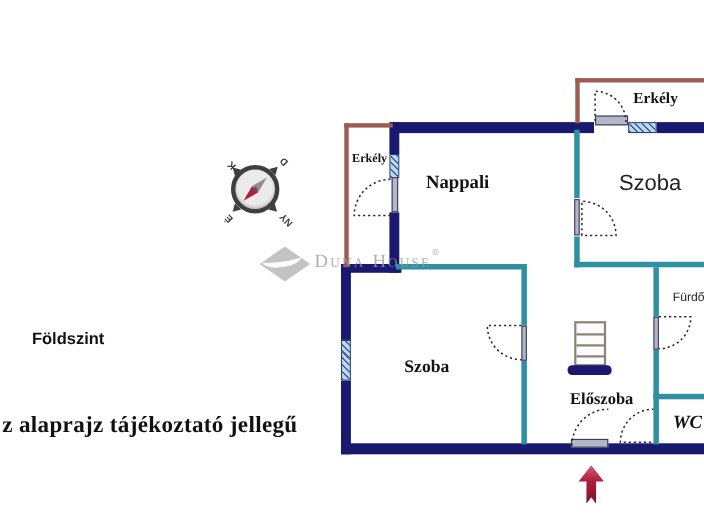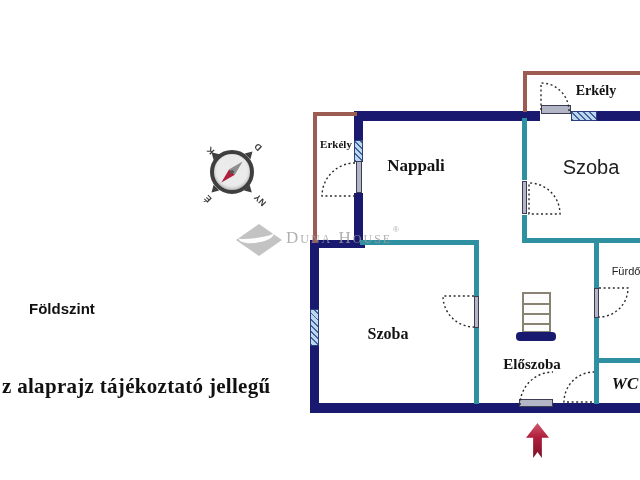--- a/index.html
+++ b/index.html
@@ -63,21 +63,21 @@
 
   
   .lbl{transform:translate(-50%,-50%);white-space:nowrap;color:#131313;text-align:right;}
   .serifb{font-family:"Liberation Serif",serif;font-weight:bold;}
   .sans{font-family:"Liberation Sans",sans-serif;}
   .lbl-erkely-left{left:336px;top:144px;font-size:11px;}
   .lbl-nappali{left:416px;top:166px;font-size:17px;}
   .lbl-erkely-right{left:596px;top:91px;font-size:14px;}
   .lbl-szoba-top{left:591px;top:167px;font-size:20px;color:#222;}
   .lbl-szoba-bottom{left:388px;top:334px;font-size:16px;}
-  .lbl-eloszoba{left:532px;top:364px;font-size:15px;}
+  .lbl-eloszoba{left:547px;top:364px;font-size:15px;}
   .lbl-furdo{left:620px;top:271px;font-size:11px;color:#222;padding-left:12px;}
   .lbl-wc{left:625px;top:384px;font-size:17px;font-style:italic;}
 
   
   .floor-label{left:29px;top:300px;font-family:"Liberation Sans",sans-serif;
                font-weight:bold;font-size:15px;color:#111;}
   .disclaimer{left:2px;top:374px;font-family:"Liberation Serif",serif;
               font-weight:bold;font-size:21px;color:#111;letter-spacing:.3px;white-space:nowrap;}
 
   

